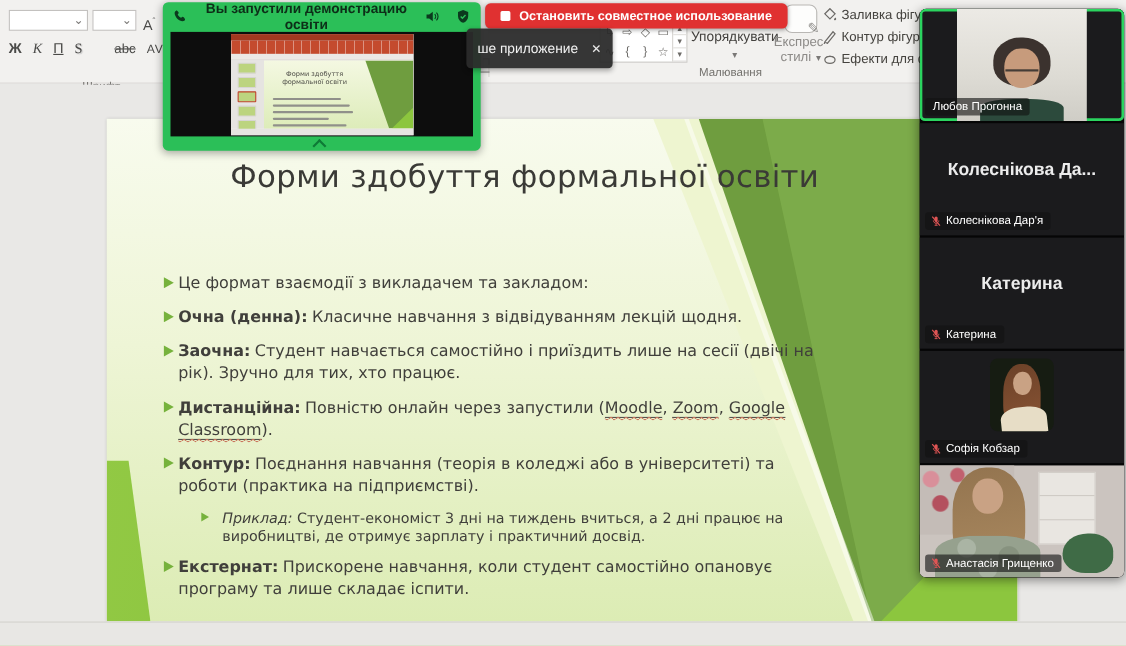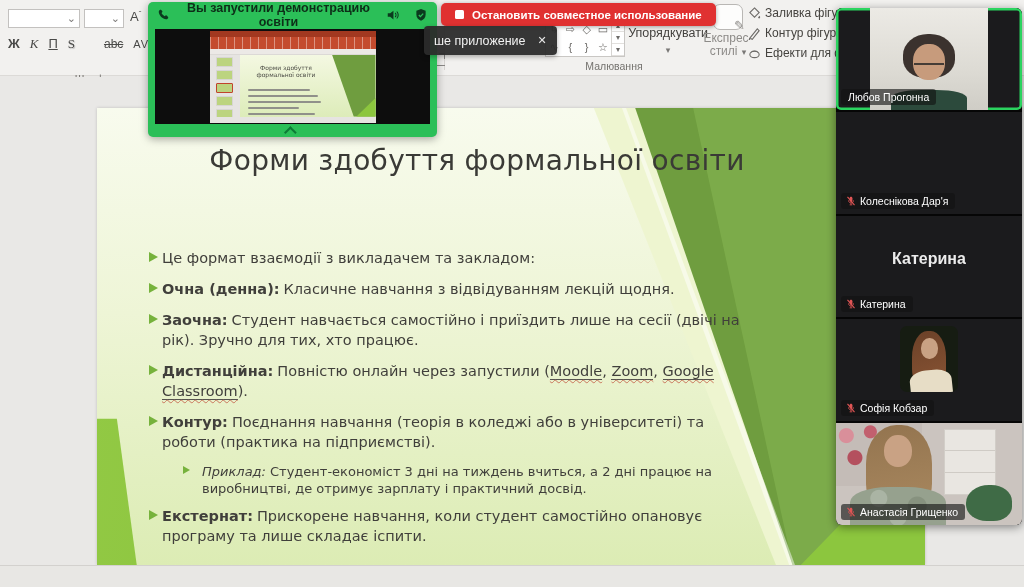--- a/index.html
+++ b/index.html
@@ -7,36 +7,36 @@
   body { background:#e9e8e6; font-family:"Liberation Sans", sans-serif; position:relative; }
 
   
   .ribbon { position:absolute; top:0; left:0; width:1024px; height:76px;
             background:#f2f1ef; border-bottom:1px solid #dcdad7; }
   .combo { position:absolute; height:19px; background:#fff; border:1px solid #c3c1bf;
            display:flex; align-items:center; justify-content:flex-end; color:#8a8a88; }
   .combo .chev { font-size:11px; padding:0 3px; color:#7c7a78; }
   .combo1 { left:8px; top:9px; width:72px; }
   .combo2 { left:84px; top:9px; width:40px; }
-  .growfont { position:absolute; left:130px; top:9px; font-size:13px; color:#4a4a48; cursor:default; }
+  .growfont { position:absolute; left:130px; top:15px; font-size:13px; color:#4a4a48; cursor:default; }
   .growfont sup { font-size:8px; }
   .fontbtns { position:absolute; left:8px; top:36px; display:flex; gap:10px; align-items:baseline;
               font-size:13px; color:#4a4a48; }
   .fb { cursor:default; }
   .fb.b { font-weight:bold; }
   .fb.i { font-style:italic; font-family:"Liberation Serif", serif; }
   .fb.u { text-decoration:underline; }
   .fb.sh { text-shadow:1px 1px 1px #bbb; font-family:"Liberation Serif", serif; }
   .fb.st { text-decoration:line-through; font-size:12px;margin-left:19px; }
   .stack { display:inline-flex; flex-direction:row; line-height:9px; font-size:11px; text-align:center; }
   .stack .sub { font-size:8px; color:#7a7876; }
   .ddmark { font-size:9px; color:#7a7876; margin-left:1px; }
   .grouplabel { position:absolute; font-size:10.5px; color:#75736f; }
   .gl-font { left:60px; top:73px; width:64px; text-align:center; }
-  .gl-draw { left:566px; top:60px; width:96px; text-align:center; }
+  .gl-draw { left:616px; top:60px; width:96px; text-align:center; }
   .vdivider { position:absolute; top:4px; width:1px; height:66px; background:#d8d6d3; }
   .launcher { position:absolute; left:436px; top:57px; width:9px; height:9px;
               border-left:1px solid #8a8886; border-bottom:1px solid #8a8886; transform:rotate(0deg); }
   .launcher:after { content:""; position:absolute; left:2px; top:-4px; width:5px; height:5px;
               border-right:1px solid #8a8886; border-top:1px solid #8a8886; }
 
   .shapesbox { position:absolute; left:545px; top:19px; width:80px; height:38px;
                background:#fff; border:1px solid #c9c7c4; display:flex; }
   .shapesgrid { flex:1; display:grid; grid-template-columns:repeat(4,1fr); align-items:center;
                 justify-items:center; color:#6d6b68; font-size:11px; }
@@ -119,21 +119,21 @@
   .mini-lines { position:absolute; top:34px; left:8px; width:80px; }
   .mini-lines div { height:2px; background:#90908a; margin-bottom:4px; border-radius:1px; }
   .mini-status { position:absolute; bottom:0; left:0; right:0; height:6px; background:#e6e4e1; }
 
   
   .stopbtn { position:absolute; left:441px; top:3px; height:23px; padding:0 14px;
              background:#e03131; border-radius:5px; display:flex; align-items:center; gap:8px;
              box-shadow:0 1px 4px rgba(0,0,0,.35); cursor:pointer; }
   .stopbtn .sq { width:9px; height:9px; background:#fff; border-radius:1.5px; }
   .stopbtn span { color:#fff; font-size:11.5px; font-weight:bold; white-space:nowrap; }
-  .tooltip { position:absolute; left:424px; top:26px; height:29px; padding:0 10px;
+  .tooltip { position:absolute; left:424px; top:26px; height:36px; padding:0 10px;
              background:rgba(43,43,43,.95); border-radius:4px; display:flex; align-items:center; gap:12px;
              color:#f2f2f2; font-size:12.5px; box-shadow:0 2px 5px rgba(0,0,0,.3); }
   .tooltip .x { font-size:11px; color:#e8e8e8; cursor:pointer; }
 
   
   .vpanel { position:absolute; left:836px; top:8px; width:186px; height:517px;
             background:#060606; border-radius:6px; overflow:hidden;
             box-shadow:0 2px 10px rgba(0,0,0,.45); display:flex; flex-direction:column; gap:2px; }
   .tile { position:relative; flex:1; background:#1b1b1d; overflow:hidden; }
   .tile.active { box-shadow:inset 0 0 0 2.5px #2bd45f; border-radius:5px; }
@@ -390,20 +390,21 @@
         <div class="face"></div>
         <div class="glasses"></div>
         <div class="body"></div>
     </div>
     <div class="namepill nomic">
       <span>Любов Прогонна</span>
     </div>
   </div>
 
   <div class="tile">
+    <div class="bigname">Колеснікова Да...</div>
     <div class="namepill">
       <svg width="10" height="10" viewBox="0 0 12 12">
         <path d="M6 1c-1 0-1.7.8-1.7 1.7v2.5c0 1 .7 1.8 1.7 1.8s1.7-.8 1.7-1.8V2.7C7.7 1.8 7 1 6 1z" fill="#e05555"></path>
         <path d="M3 5.3c0 1.7 1.3 3 3 3s3-1.3 3-3M6 8.3v2M4.4 10.6h3.2" stroke="#e05555" stroke-width="1" fill="none"></path>
         <path d="M1.8 1l8.4 10" stroke="#e05555" stroke-width="1.3"></path>
       </svg>
       <span>Колеснікова Дар'я</span>
     </div>
   </div>
 

